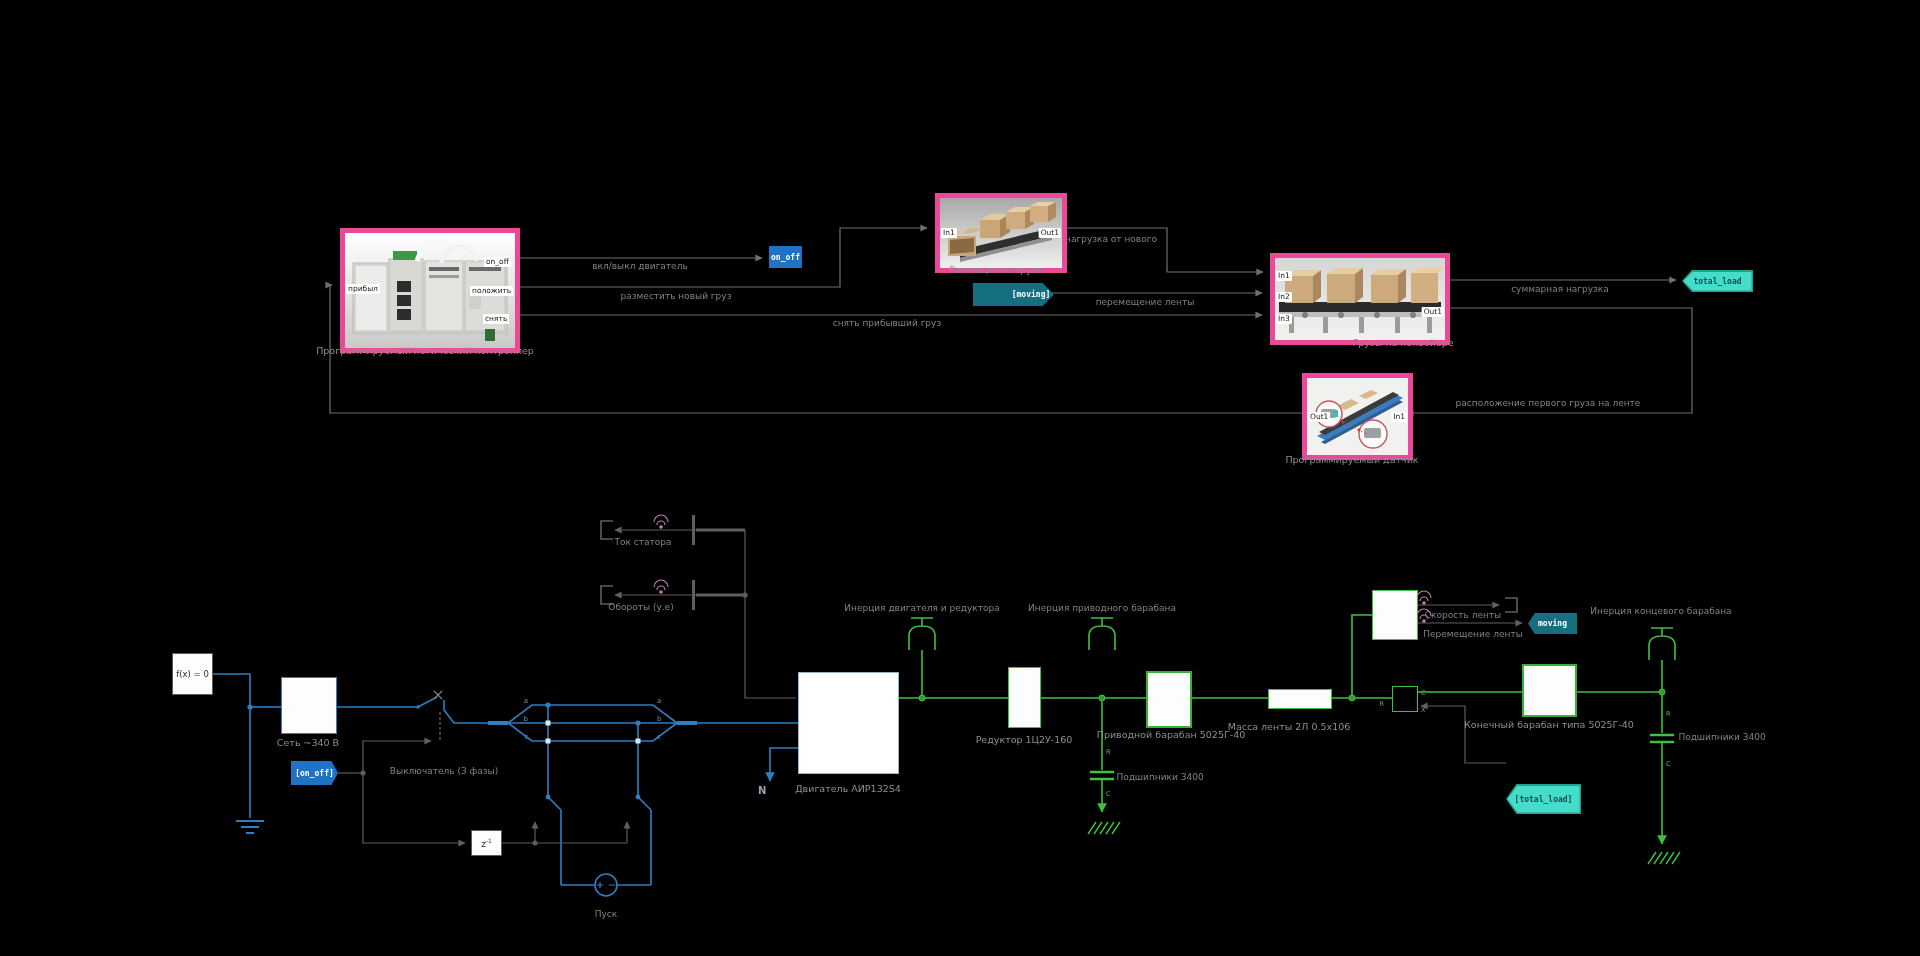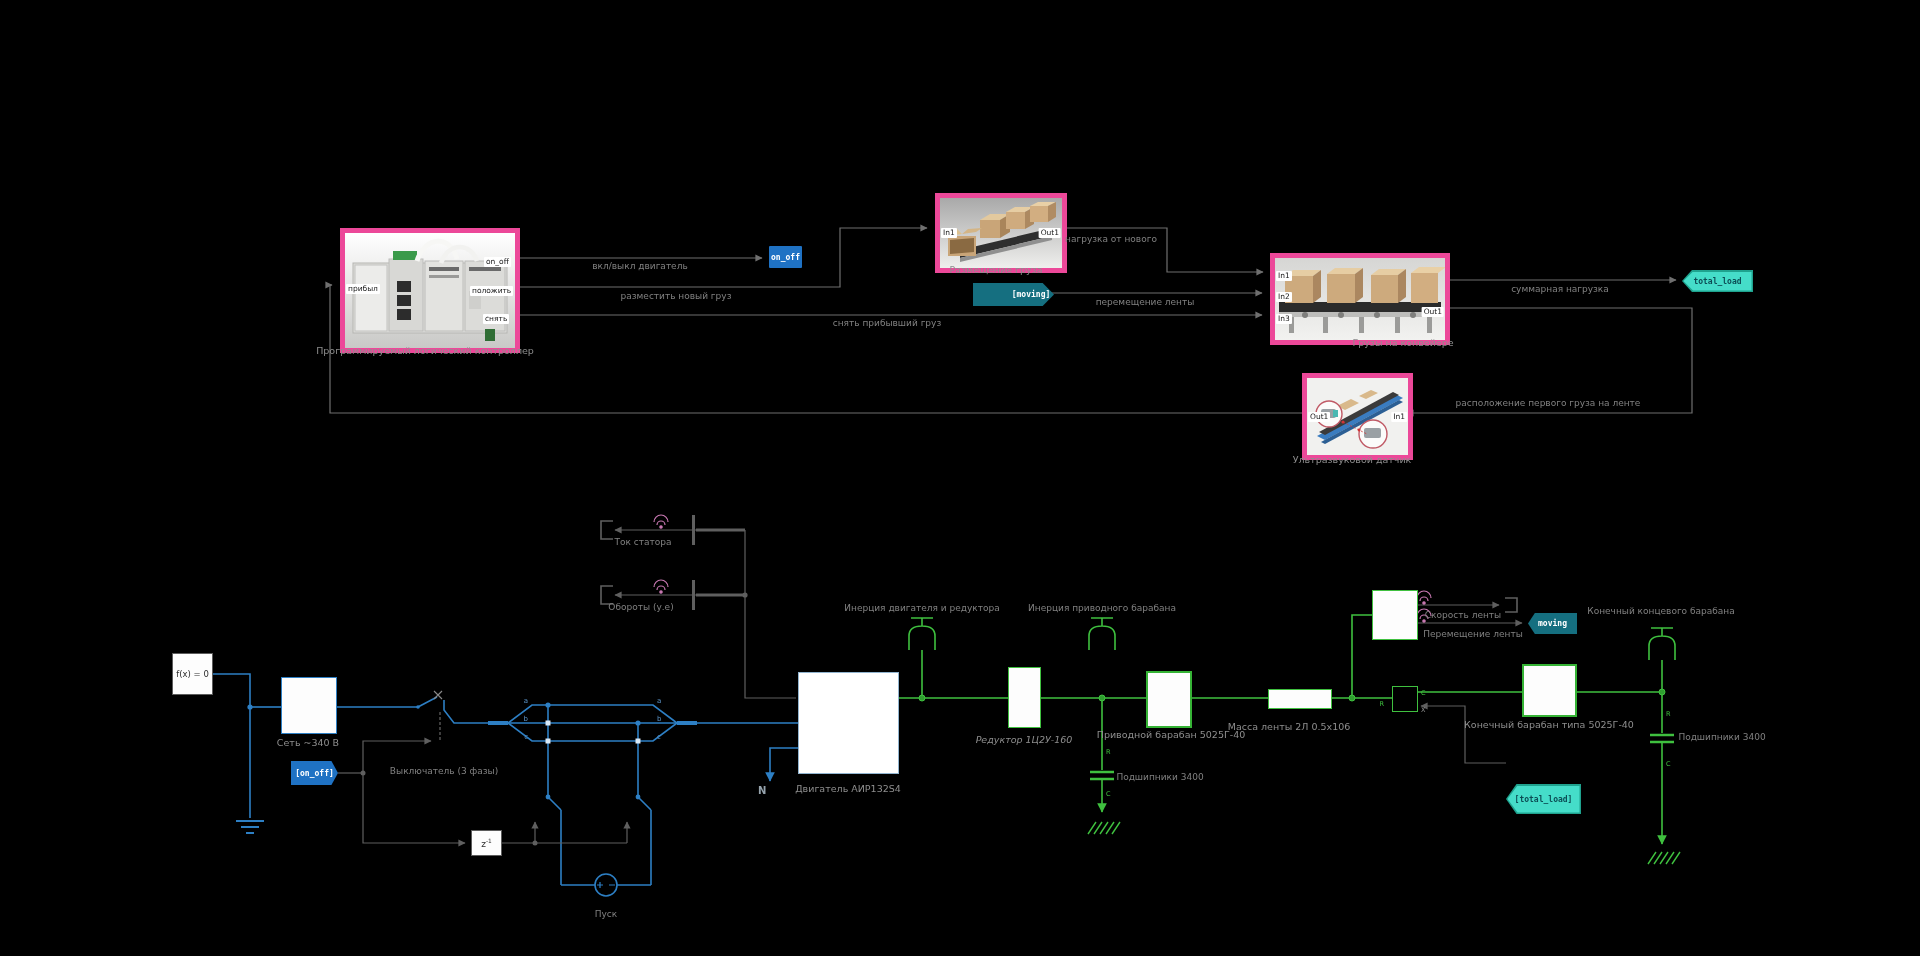--- a/index.html
+++ b/index.html
@@ -432,21 +432,21 @@
       <rect x="57" y="50" width="17" height="10" rx="2"></rect>
     </g>
     <rect x="26" y="32" width="5" height="7" fill="#49b8b2"></rect>
     <circle cx="36" cy="44" r="1.6" fill="#d23535"></circle>
         <circle cx="52" cy="52" r="1.4" fill="#d23535"></circle>
     <path d="M36,44 L60,56" stroke="#d23535" stroke-width="0.8" stroke-dasharray="2 2"></path>
   </svg>
   <span class="chip" style="left:1px;top:34px;">Out1</span>
   <span class="chip r" style="left:100px;top:34px;">In1</span>
 </div>
-<div class="cap" style="left:1352px;top:454px;">Ультразвуковой датчик</div>
+<div class="cap" style="left:1352px;top:454px;">Программируемый датчик</div>
 
 <div class="tag tag-rect t-blue" style="left:769px;top:246px;width:33px;height:22px;">on_off</div>
 <div class="tag tag-right t-teal" style="left:973px;top:283px;width:46px;height:23px;padding-left:35px;">[moving]</div>
 <div class="tag tag-left t-cyanO" style="left:1682px;top:270px;width:71px;height:22px;">
   <div class="t-cyanI tag-left">total_load</div>
 </div>
 <div class="tag tag-left t-teal" style="left:1528px;top:613px;width:49px;height:21px;">moving</div>
 <div class="tag tag-left t-cyanO" style="left:1506px;top:752px;width:75px;height:30px;margin-top:32px;">
   <div class="t-cyanI tag-left">[total_load]</div>
 </div>
@@ -465,39 +465,39 @@
 <div class="lbl" style="left:606px;top:909px;">Пуск</div>
 
 <div class="lbl" style="left:643px;top:537px;">Ток статора</div>
 <div class="lbl" style="left:641px;top:602px;">Обороты (у.е)</div>
 
 <div class="blk b-lblue" style="left:798px;top:672px;width:101px;height:102px;background:#fff;"></div>
 <div class="cap" style="left:848px;top:783px;">Двигатель АИР132S4</div>
 
 <div class="lbl" style="left:922px;top:603px;">Инерция двигателя и редуктора</div>
 <div class="blk b-green" style="left:1008px;top:667px;width:33px;height:61px;"></div>
-<div class="cap" style="left:1024px;top:734px;font-style:italic;">Редуктор 1Ц2У-160</div>
+<div class="cap" style="left:1024px;top:734px;">Редуктор 1Ц2У-160</div>
 <div class="lbl" style="left:1102px;top:603px;">Инерция приводного барабана</div>
 
 <div class="blk b-green-th" style="left:1146px;top:671px;width:46px;height:57px;"></div>
 <div class="cap" style="left:1171px;top:729px;">Приводной барабан 5025Г-40</div>
 <div class="lbl" style="left:1160px;top:772px;">Подшипники 3400</div>
 
 <div class="blk b-green" style="left:1268px;top:689px;width:64px;height:20px;"></div>
 <div class="cap" style="left:1289px;top:721px;">Масса ленты 2Л 0.5x106</div>
 
 <div class="blk b-green" style="left:1372px;top:590px;width:46px;height:50px;"></div>
 <div class="lbl" style="left:1463px;top:610px;">Скорость ленты</div>
 <div class="lbl" style="left:1473px;top:629px;">Перемещение ленты</div>
 
 <div class="blk b-green" style="left:1392px;top:686px;width:26px;height:26px;background:#000;"></div>
 
 <div class="blk b-green-th" style="left:1522px;top:664px;width:55px;height:53px;"></div>
 <div class="cap" style="left:1549px;top:719px;">Конечный барабан типа 5025Г-40</div>
-<div class="lbl" style="left:1661px;top:606px;">Конечный концевого барабана</div>
+<div class="lbl" style="left:1661px;top:606px;">Инерция концевого барабана</div>
 <div class="lbl" style="left:1722px;top:732px;">Подшипники 3400</div>
 
 <div class="lbl" style="left:640px;top:261px;">вкл/выкл двигатель</div>
 <div class="lbl" style="left:676px;top:291px;">разместить новый груз</div>
 <div class="lbl" style="left:887px;top:318px;">снять прибывший груз</div>
 <div class="lbl" style="left:1111px;top:234px;">нагрузка от нового</div>
 <div class="lbl" style="left:1145px;top:297px;">перемещение ленты</div>
 <div class="lbl" style="left:1560px;top:284px;">суммарная нагрузка</div>
 <div class="lbl" style="left:1548px;top:398px;">расположение первого груза на ленте</div>
 

